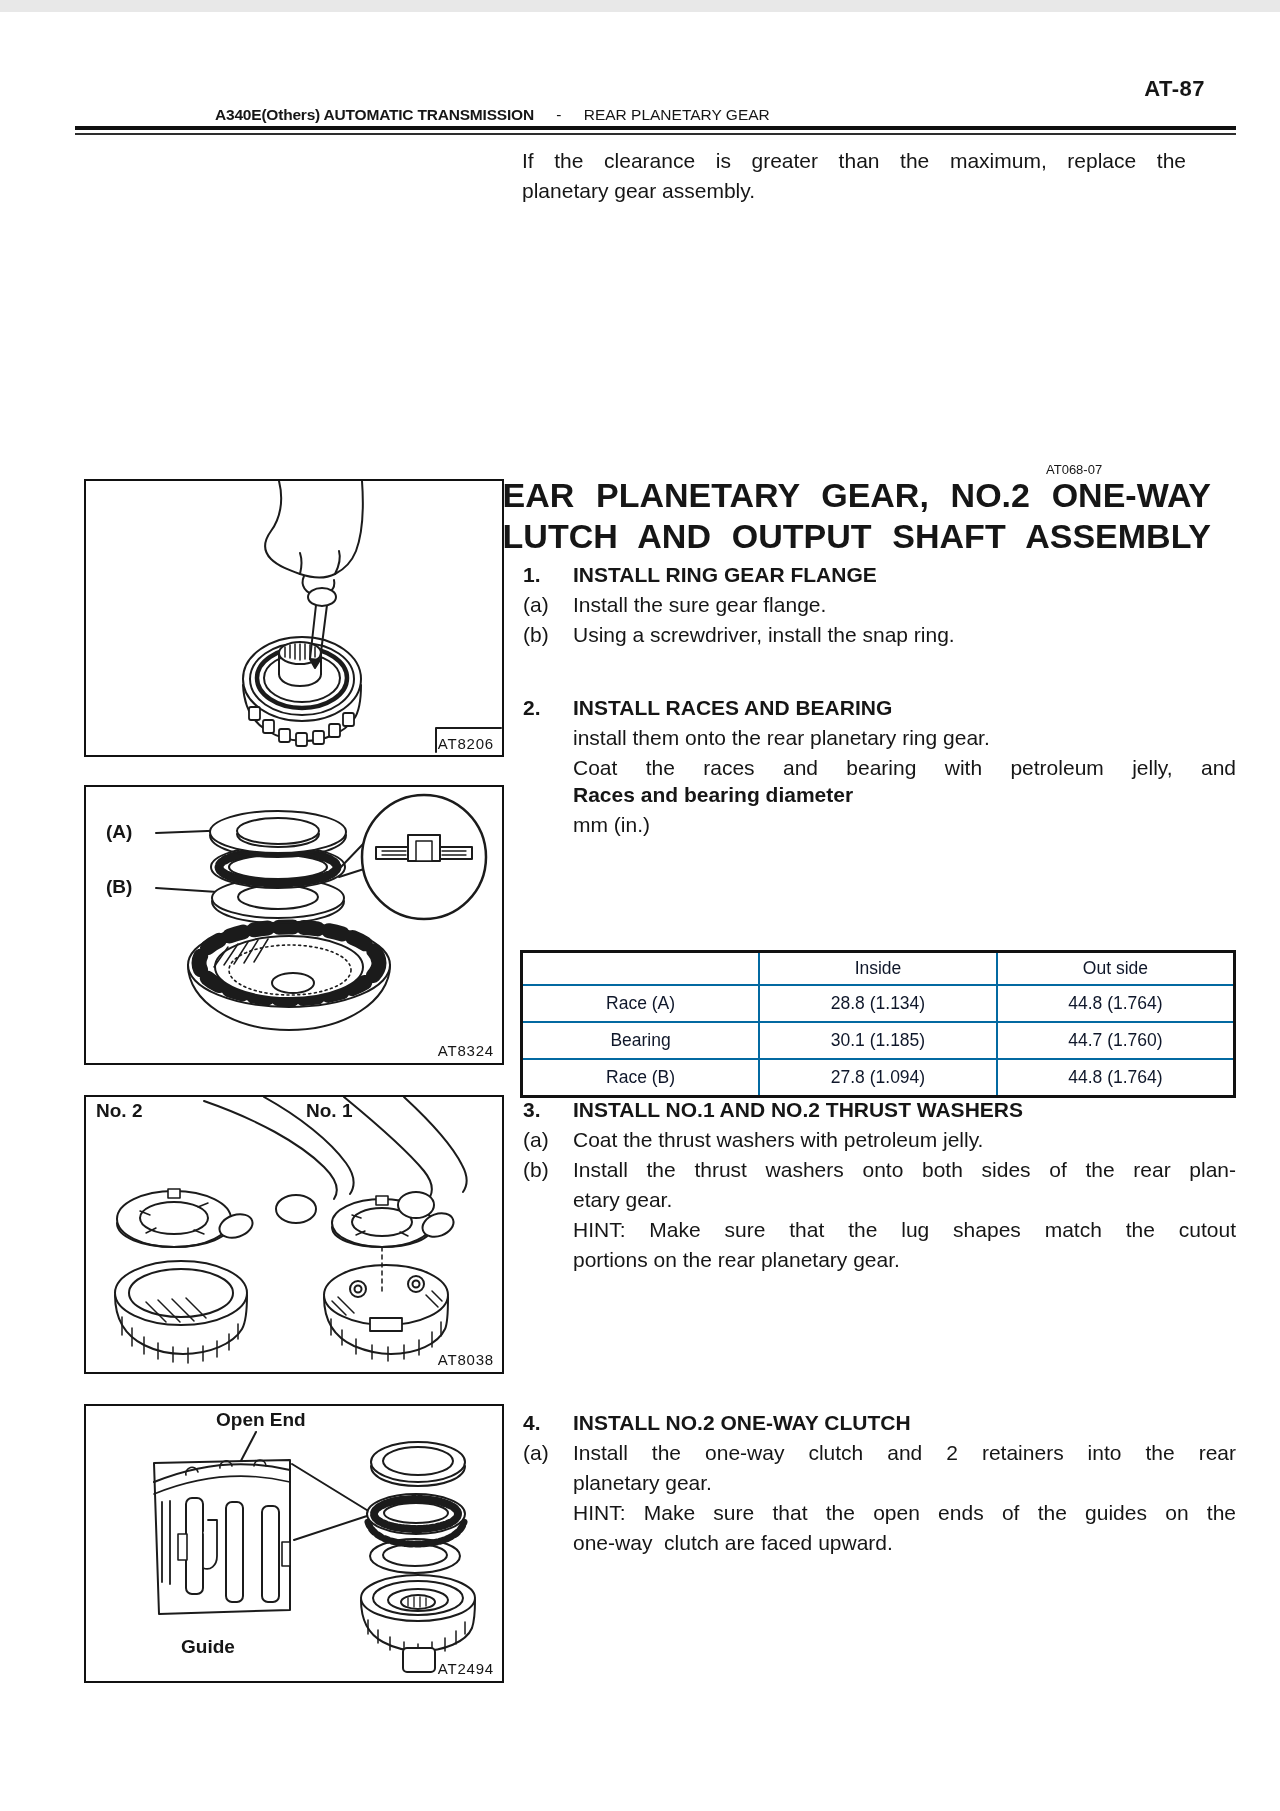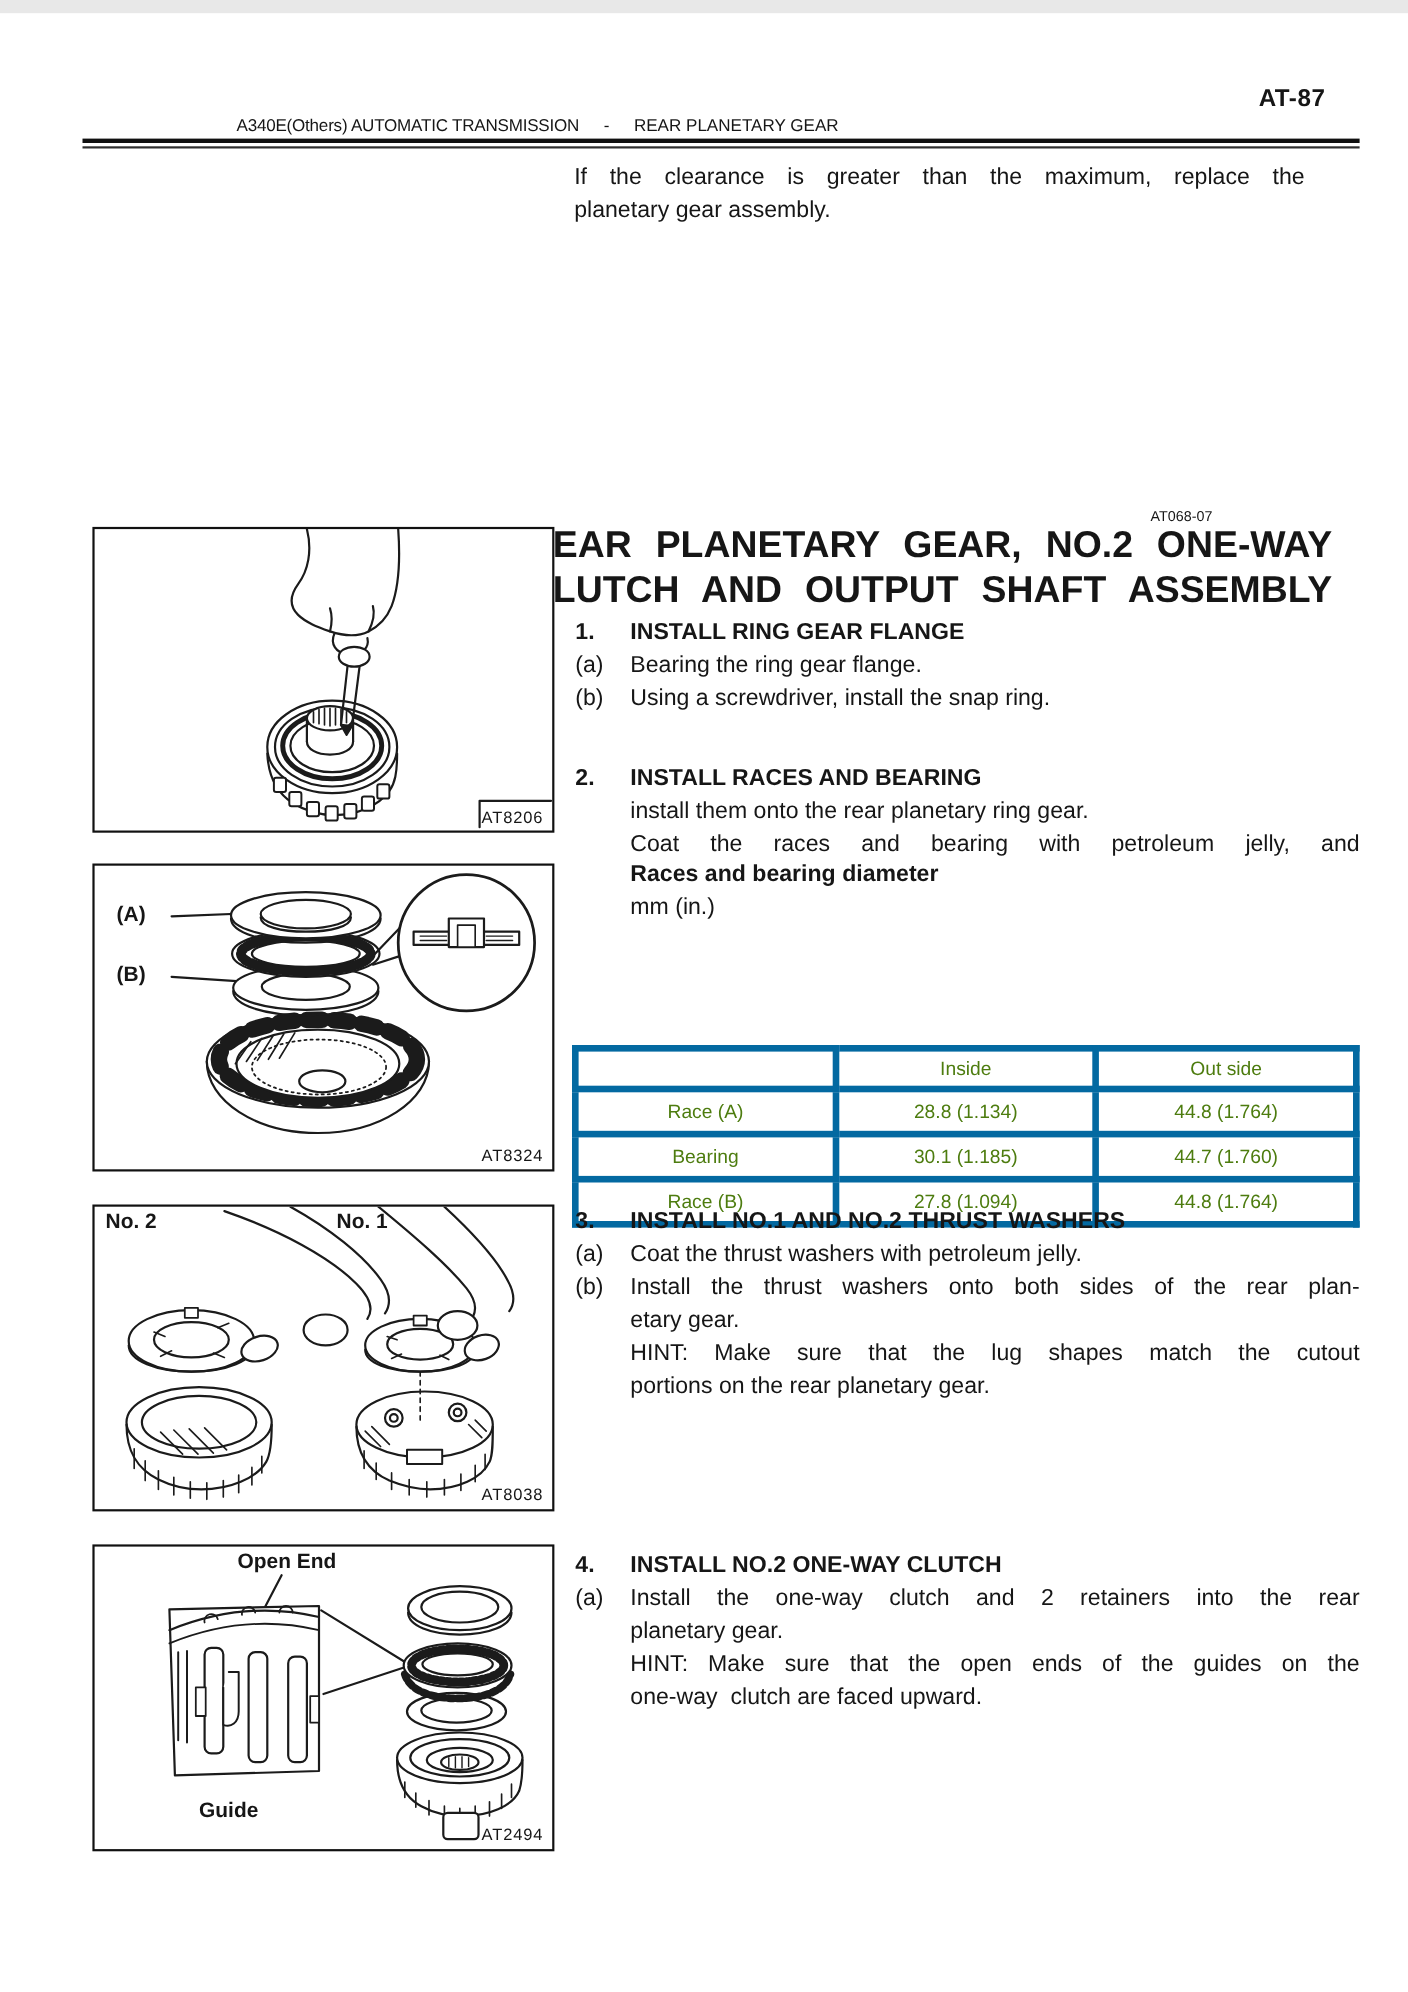--- a/index.html
+++ b/index.html
@@ -1,42 +1,42 @@
 <!DOCTYPE html>
 <html><head>
 <meta charset="utf-8">
 <style>
   html,body{margin:0;padding:0;background:#e8e8e8;}
   .page{position:relative;width:1280px;height:1811px;background:#ffffff;
         font-family:"Liberation Sans",sans-serif;color:#161616;overflow:hidden;margin:12px auto;}
   .abs{position:absolute;}
   .page-num{top:64px;right:75px;font-size:22px;font-weight:bold;letter-spacing:.5px;}
   .head-line{top:94px;left:215px;font-size:15.5px;white-space:nowrap;}
-  .head-bold{font-weight:normal;letter-spacing:-.2px;}
+  .head-bold{font-weight:bold;letter-spacing:-.2px;}
   .head-sep{display:inline-block;margin:0 18px;}
   .rule-thick{top:114px;left:75px;width:1161px;height:4px;background:#101010;}
   .rule-thin{top:121px;left:75px;width:1161px;height:2px;background:#2e2e2e;}
   .body-text{font-size:21px;line-height:30px;}
   .line{white-space:pre-wrap;}
   .stretch{text-align:justify;text-align-last:justify;}
   .intro{top:134px;left:522px;width:664px;}
   .sec-code{top:450px;left:1046px;width:140px;text-align:left;font-size:13px;}
   .sec-title{top:463px;left:478px;width:733px;font-size:34px;line-height:41px;font-weight:bold;}
   .step-head{left:523px;width:713px;display:flex;font-size:21px;font-weight:bold;line-height:28px;}
   .num{flex:0 0 50px;}
   .item{left:523px;width:713px;display:flex;font-size:21px;line-height:30px;}
   .ilabel{flex:0 0 50px;}
   .itext{width:663px;}
   .para{left:573px;width:663px;}
   .spec-title{top:771px;left:573px;font-size:21px;font-weight:bold;}
   .spec-unit{top:801px;left:573px;font-size:21px;}
   .spec-table{top:938px;left:520px;width:716px;border-collapse:collapse;
               font-size:17.5px;table-layout:fixed;}
-  .spec-table td,.spec-table th{border:6px solid #0369a1;text-align:center;
-              font-weight:normal;padding:0;height:35px;color:#4d7c0f;}
+  .spec-table td,.spec-table th{border:2px solid #0369a1;text-align:center;
+              font-weight:normal;padding:0;height:35px;color:#0f172a;}
   .spec-table thead th{height:31px;}
   .spec-table{border:3px solid #111;}
   .fig{position:absolute;left:84px;width:416px;border:2.5px solid #111;background:#fff;}
   .fig svg{position:absolute;left:0;top:0;width:100%;height:100%;}
   .fig-code{position:absolute;right:8px;bottom:4px;font-size:15px;letter-spacing:.8px;}
   .fig-label{position:absolute;font-size:19px;font-weight:bold;white-space:nowrap;}
   .f1{top:467px;height:274px;} .f2{top:773px;height:276px;}
   .f3{top:1083px;height:275px;} .f4{top:1392px;height:275px;}
   .lblA{left:20px;top:34px;} .lblB{left:20px;top:89px;}
   .lblNo2{left:10px;top:3px;} .lblNo1{left:220px;top:3px;}
@@ -69,21 +69,21 @@
     <div class="line stretch">CLUTCH AND OUTPUT SHAFT ASSEMBLY</div>
   </div>
 
   <div class="abs step-head" style="top:549px">
     <span class="num">1.</span>
     <span>INSTALL RING GEAR FLANGE</span>
   </div>
   <div class="abs item" style="top:578px">
     <span class="ilabel">(a)</span>
     <div class="itext">
-        <div class="line">Bearing the ring gear flange.</div>
+        <div class="line">Install the sure gear flange.</div>
       </div>
   </div>
   <div class="abs item" style="top:608px">
     <span class="ilabel">(b)</span>
     <div class="itext">
         <div class="line">Using a screwdriver, install the snap ring.</div>
       </div>
   </div>
 
   <div class="abs step-head" style="top:682px">

